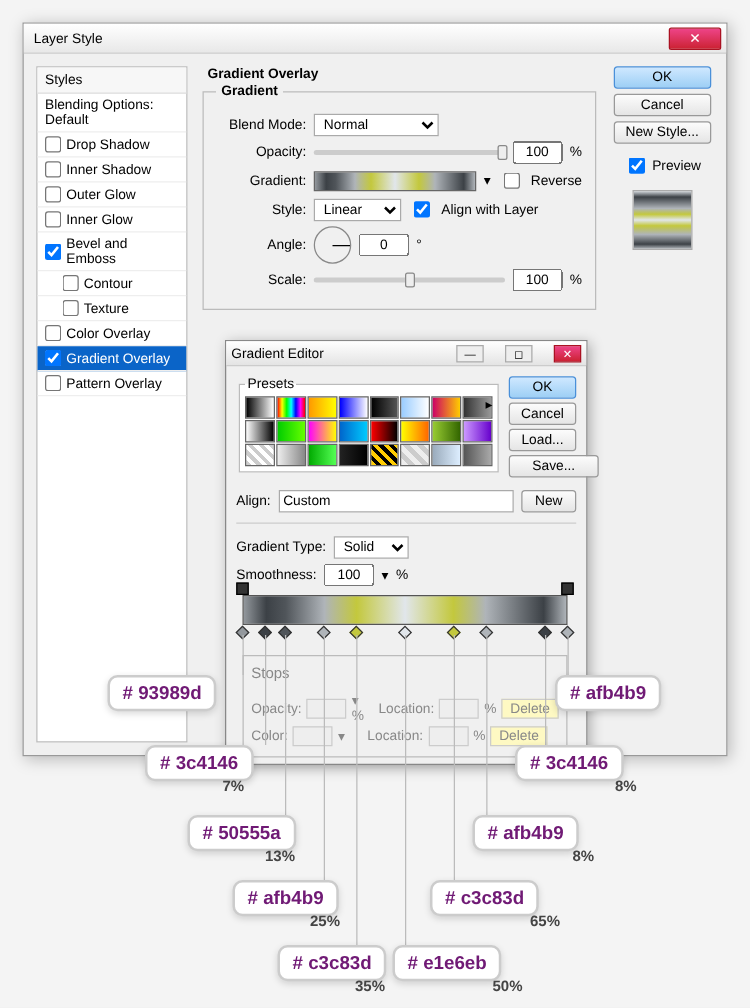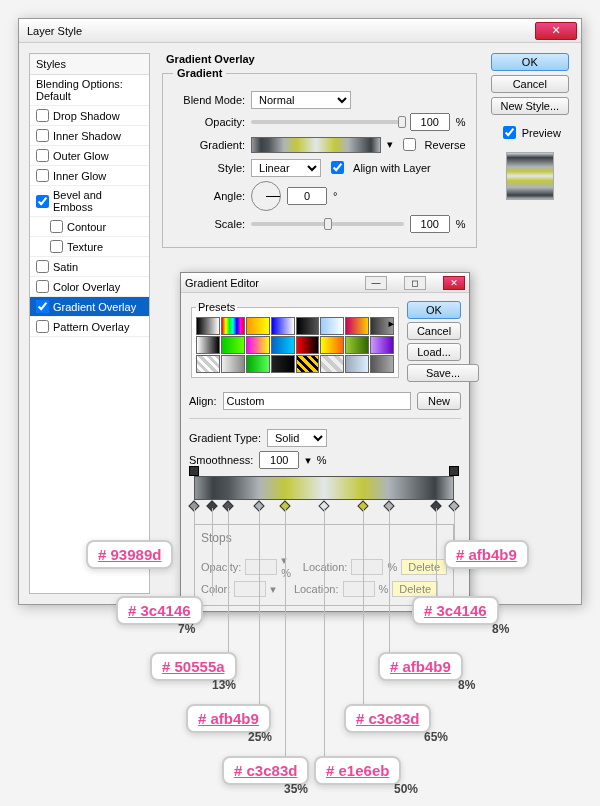--- a/index.html
+++ b/index.html
@@ -48,21 +48,21 @@
 .bigbar { height: 24px; border: 1px solid #555; background: linear-gradient(to right,#93989d 0%,#3c4146 7%,#50555a 13%,#afb4b9 25%,#c3c83d 35%,#e1e6eb 50%,#c3c83d 65%,#afb4b9 75%,#3c4146 93%,#afb4b9 100%); }
 .opstop { position: absolute; top: -10px; width: 10px; height: 10px; background: #333; border: 1px solid #000; }
 .colstop { position: absolute; bottom: -10px; width: 8px; height: 8px; background: #888; border: 1px solid #333; transform: translateX(-50%) rotate(45deg); }
 .leader { position: absolute; width: 1px; background: #bbb; }
 .stops-panel { border: 1px solid #bbb; background: #f0f0f0; padding: 6px; color: #888; position: absolute; left: 194px; top: 524px; width: 260px; }
 .stops-panel .r { display: flex; gap: 4px; align-items: center; margin: 2px 0; font-size: 10px; }
 .stops-panel .r input { width: 32px; height: 16px; background: #eee; border: 1px solid #ccc; }
 .stops-panel .r .b { border: 1px solid #ccc; background: #fef9c3; padding: 1px 6px; }
 
 
-.callout { position: absolute; background: #fff; border: 2px solid #ccc; border-radius: 8px; padding: 4px 10px; color: #ec4899; font-weight: bold; font-size: 15px; box-shadow: 0 2px 6px rgba(0,0,0,.15); white-space: nowrap; text-decoration: underline; }
+.callout { position: absolute; background: #fff; border: 2px solid #ccc; border-radius: 8px; padding: 4px 10px; color: #701a75; font-weight: bold; font-size: 15px; box-shadow: 0 2px 6px rgba(0,0,0,.15); white-space: nowrap; }
 .pct { position: absolute; color: #444; font-size: 12px; font-weight: bold; }
 </style>
 </head>
 <body>
 
 <div class="dialog">
   <div class="titlebar">
     <span class="t">Layer Style</span>
     <div class="closebtn">
       <span>✕</span>
@@ -96,24 +96,20 @@
             <input type="checkbox" checked="" style="">
             <span>Bevel and Emboss</span>
           </div>
           <div class="row indent">
             <input type="checkbox" style="">
             <span>Contour</span>
           </div>
           <div class="row indent">
             <input type="checkbox" style="">
             <span>Texture</span>
-          </div>
-          <div class="row">
-            <input type="checkbox" style="">
-            <span>Satin</span>
           </div>
           <div class="row">
             <input type="checkbox" style="">
             <span>Color Overlay</span>
           </div>
           <div class="row sel">
             <input type="checkbox" checked="" style="">
             <span>Gradient Overlay</span>
           </div>
           <div class="row">

